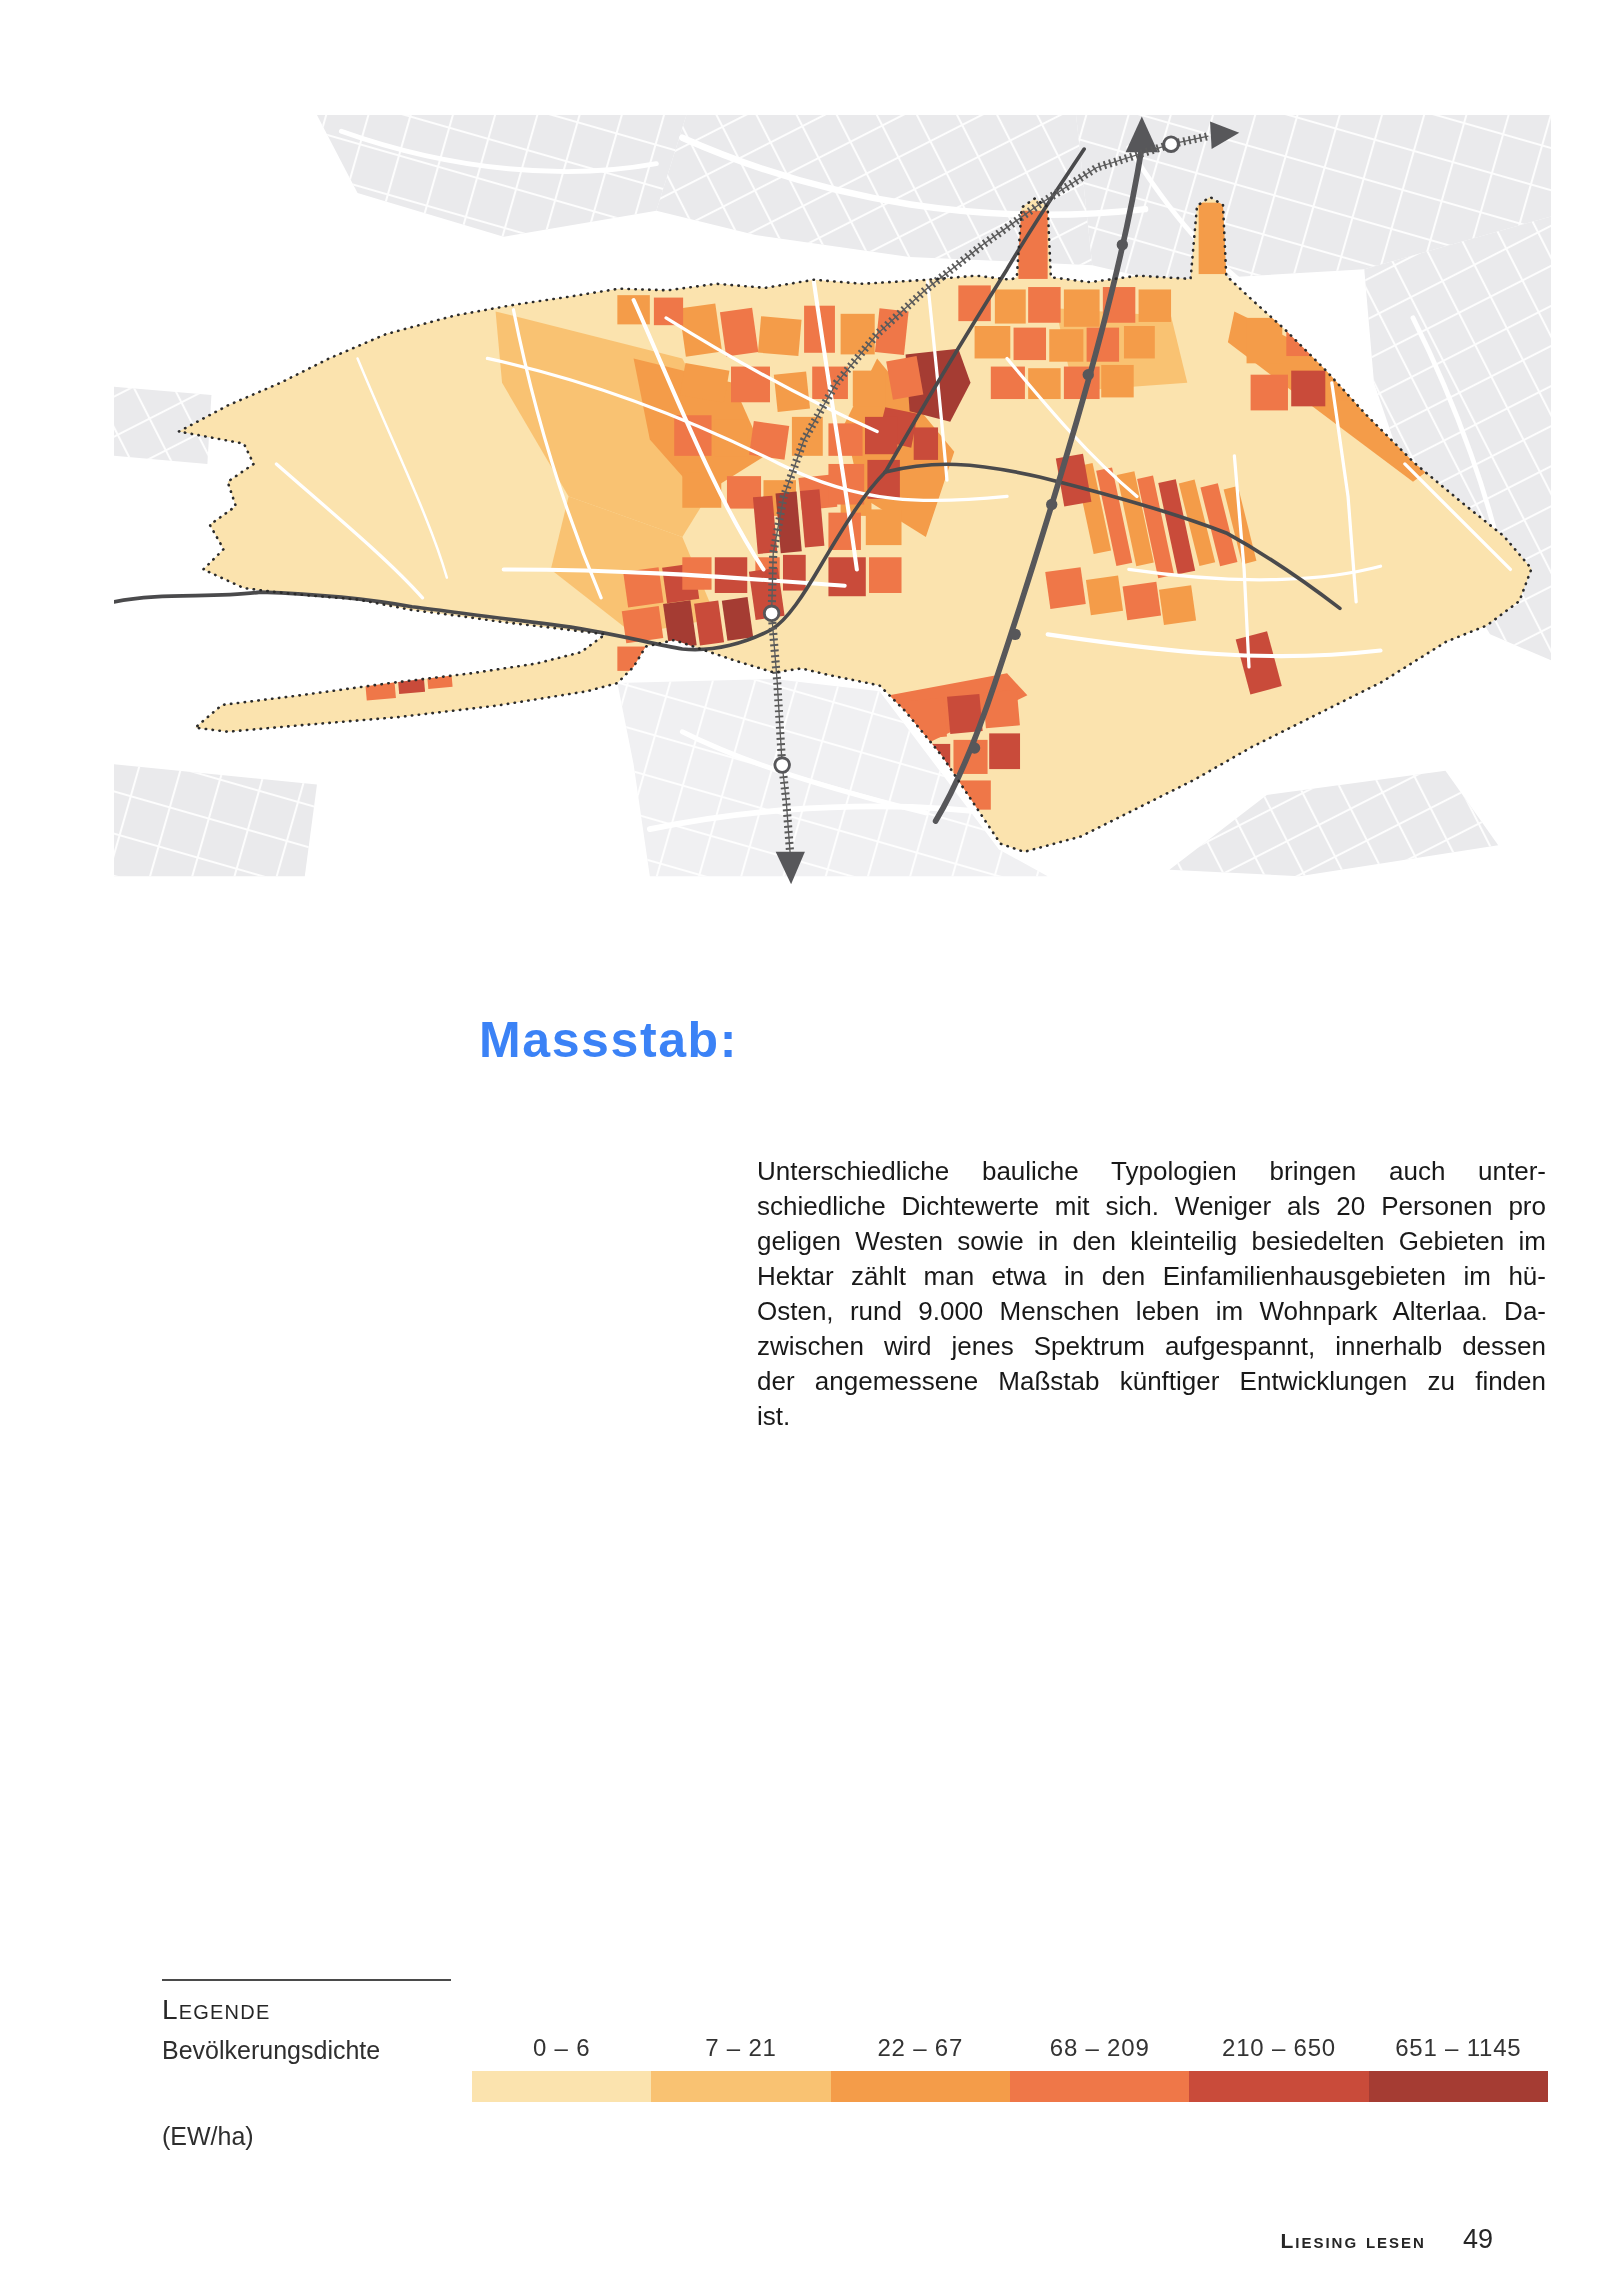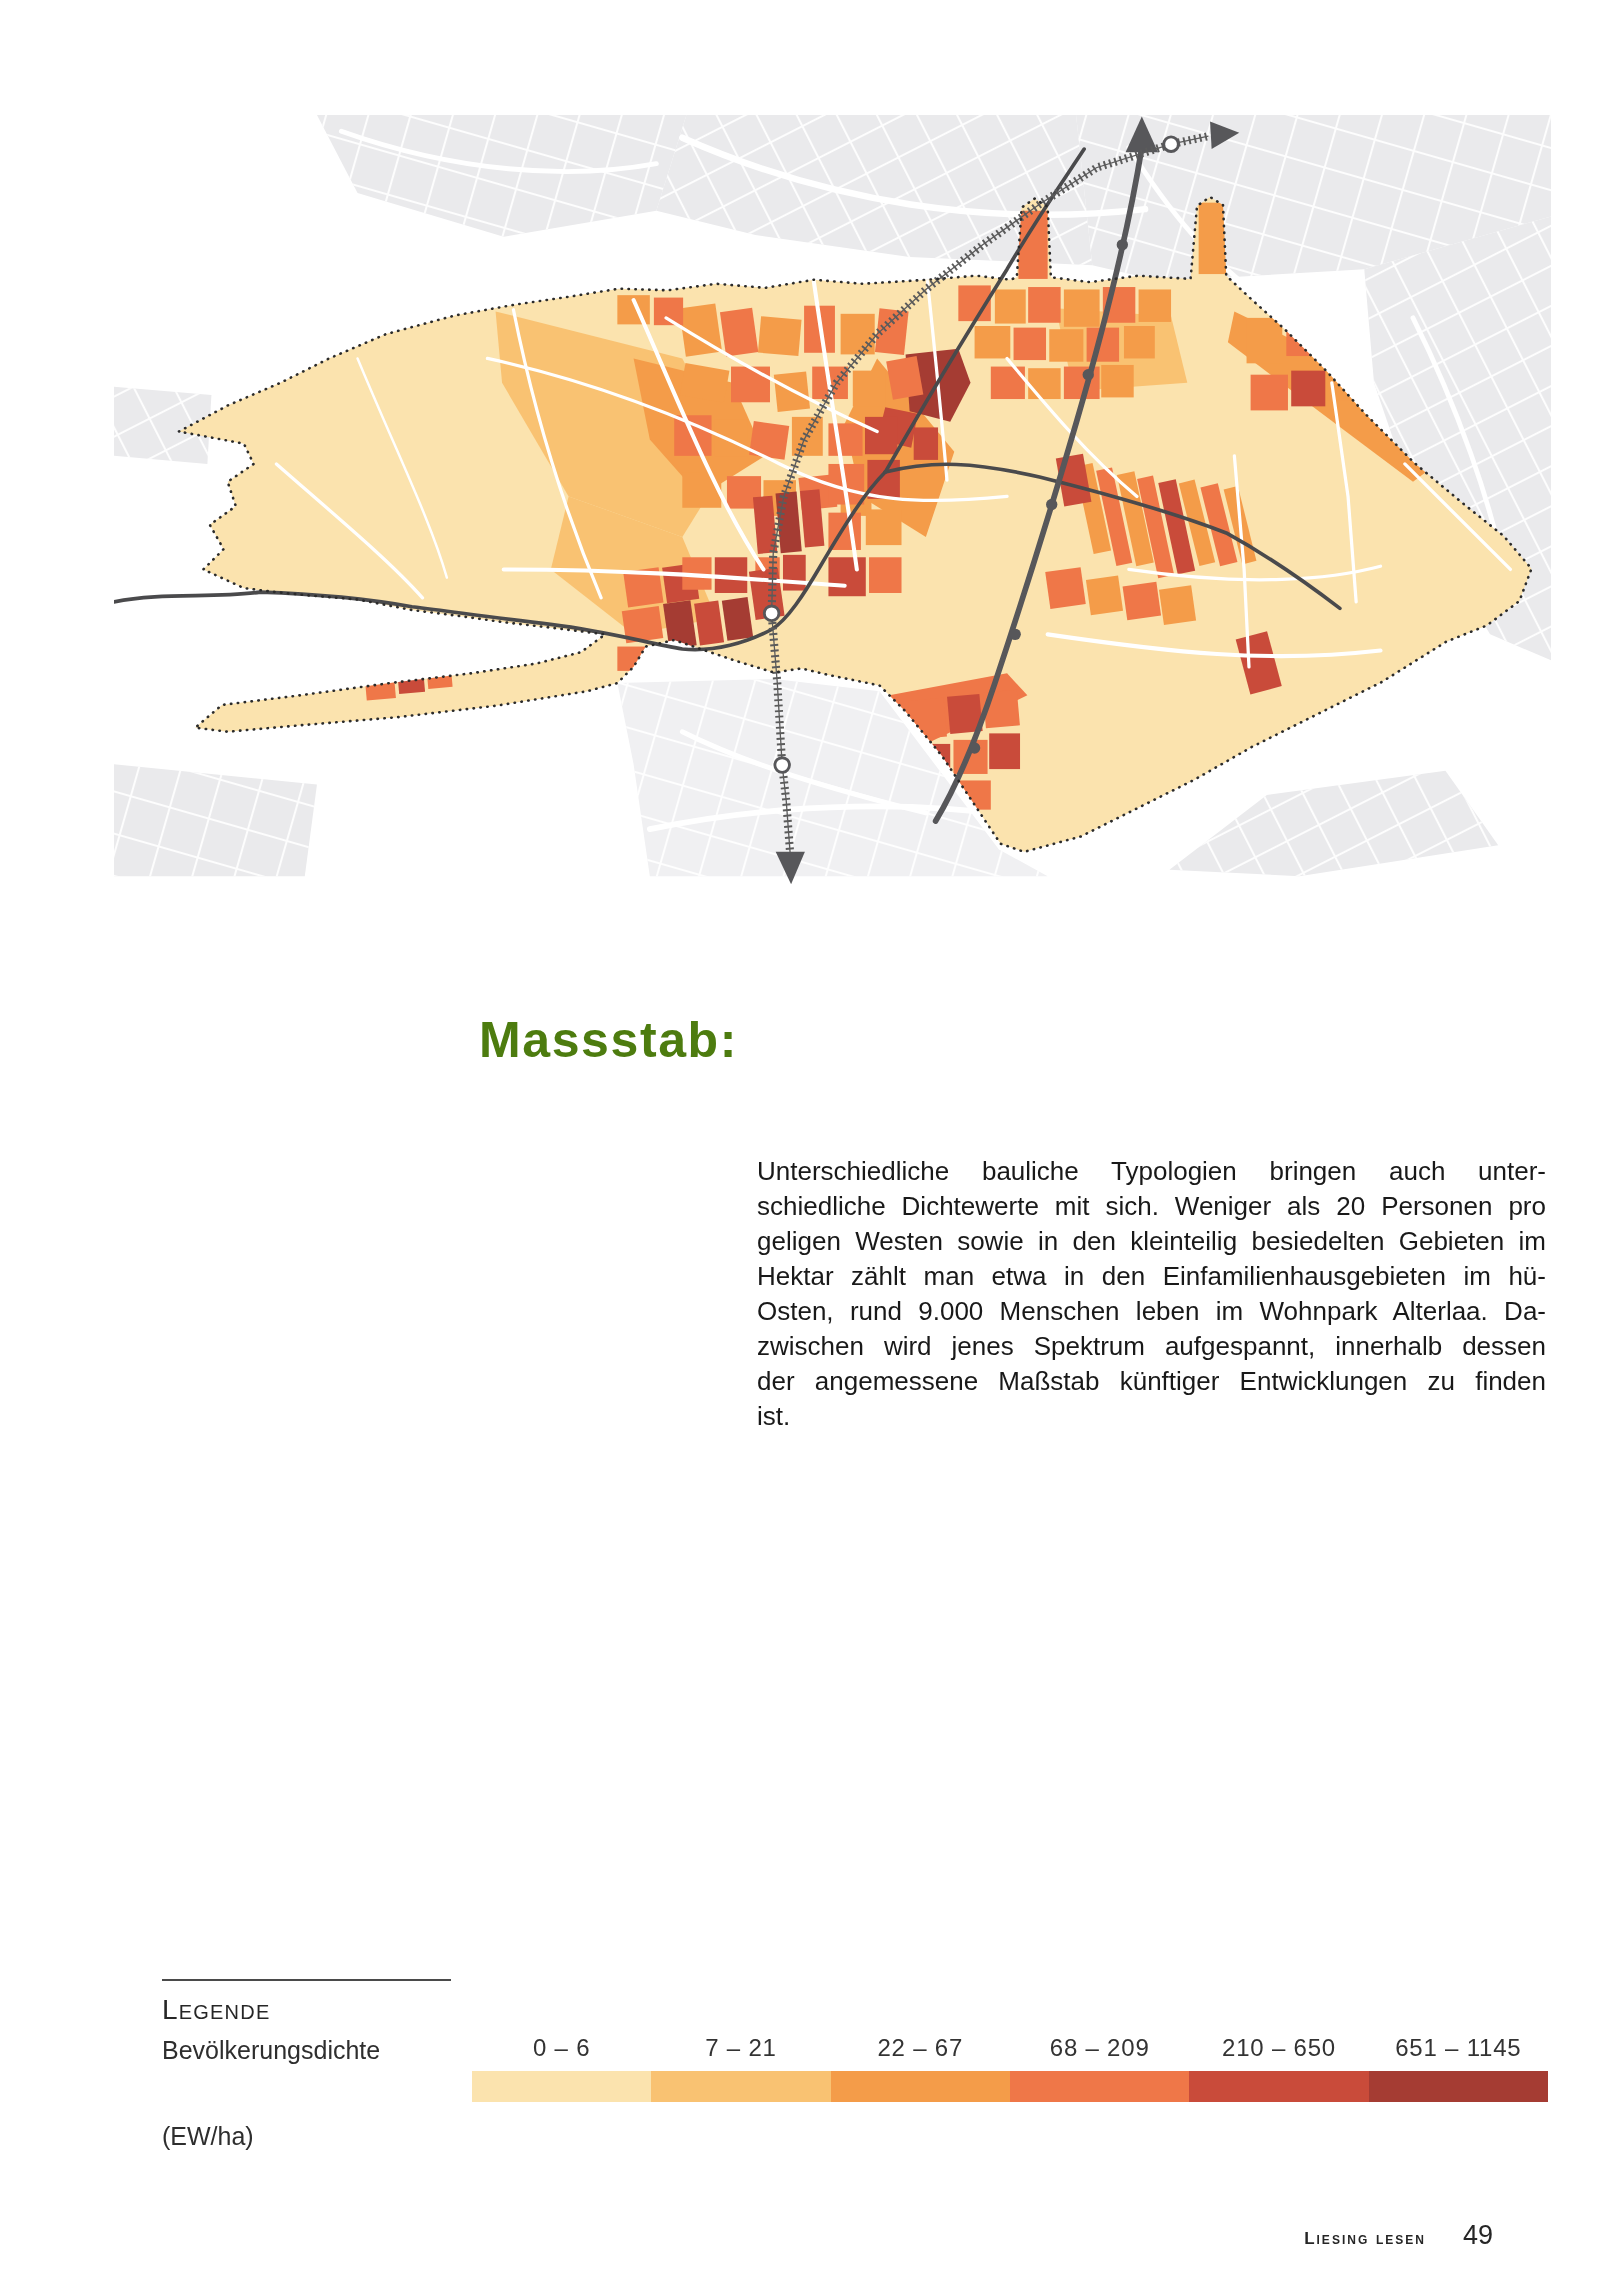--- a/index.html
+++ b/index.html
@@ -3,37 +3,37 @@
 <meta charset="utf-8">
 <style>
   html,body{margin:0;padding:0;background:#ffffff;}
   body{width:1623px;height:2295px;position:relative;}
   .page{position:relative;width:1623px;height:2295px;background:#ffffff;overflow:hidden;
         font-family:"Liberation Sans",sans-serif;color:#232323;}
   .map-figure{position:absolute;left:114px;top:115px;width:1437px;height:775px;}
   .map-figure svg{width:100%;height:100%;display:block;}
   .page-title{position:absolute;left:479px;top:1013px;margin:0;
 format      font-variant:small-caps;font-weight:600;font-size:50px;line-height:55px;
-      letter-spacing:1.6px;color:#4d7c0f;}
+      letter-spacing:1.6px;color:#3b82f6;}
   .page-title span{display:block;}
   .body-text{position:absolute;left:757px;top:1154px;width:789px;
       font-family:Liberation Sans, sans-serif;font-size:26px;line-height:35px;color:#191919;}
   .body-line{text-align:justify;text-align-last:justify;}
   .body-line.last{text-align-last:left;}
   .legend-rule{position:absolute;left:162px;top:1979px;width:289px;height:1.6px;background:#4a4a4a;}
   .legend-heading{position:absolute;left:162px;top:1994px;font-variant:small-caps;
       font-weight:400;font-size:28px;letter-spacing:1.2px;color:#262626;}
   .legend-sub1{position:absolute;left:162px;top:2036px;font-size:25px;color:#2e2e2e;}
   .legend-sub2{position:absolute;left:162px;top:2080px;font-size:25px;color:#2e2e2e;margin-top:42px;}
   .legend-labels{position:absolute;left:472px;top:2034px;width:1076px;display:flex;}
   .legend-label{flex:1;text-align:center;font-size:24px;letter-spacing:0.8px;color:#333;}
   .legend-bar{position:absolute;left:472px;top:2071px;width:1076px;height:31px;display:flex;}
   .legend-swatch{flex:1;}
   .footer{position:absolute;right:130px;top:2193px;display:flex;align-items:baseline;gap:37px;}
-  .footer-title{font-variant:small-caps;font-weight:600;font-size:17px;letter-spacing:2px;color:#262626;margin-top:36px;}
+  .footer-title{font-variant:small-caps;font-weight:600;font-size:21px;letter-spacing:2px;color:#262626;margin-top:36px;}
   .footer-page{font-size:27px;color:#262626;}
 </style>
 </head>
 <body>
 
 <div class="page">
 
   <div class="map-figure">
     <svg id="mapsvg" viewBox="0 0 1770 955" preserveAspectRatio="none">
         <defs>

